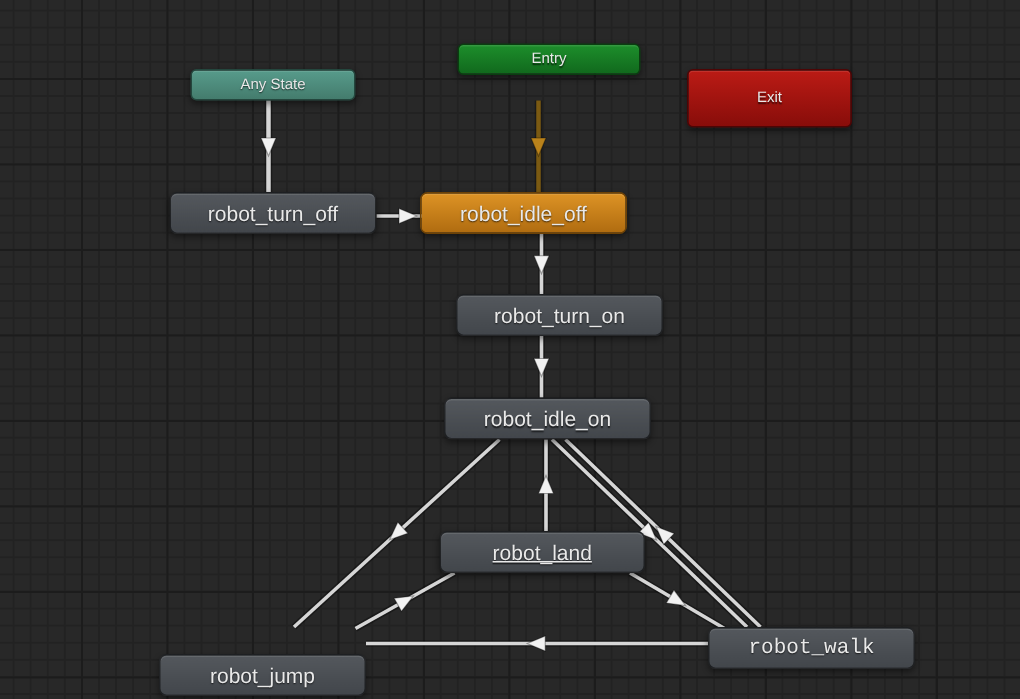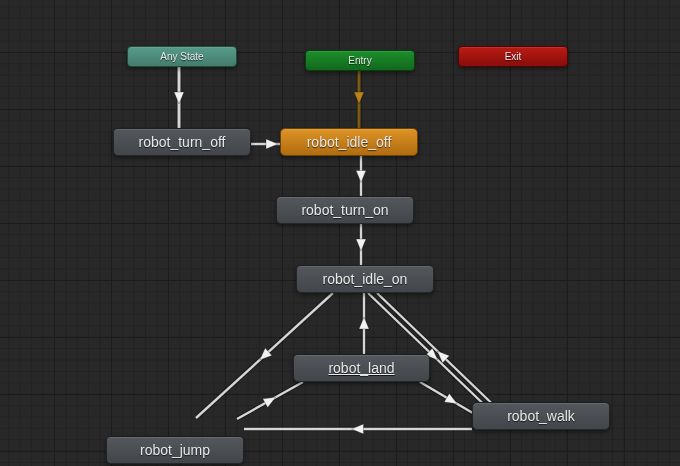--- a/index.html
+++ b/index.html
@@ -101,41 +101,41 @@
       <g>
         <line x1="472" y1="429" x2="244" y2="429" stroke="rgba(0,0,0,0.35)" stroke-width="4.4"></line>
         <line x1="472" y1="429" x2="244" y2="429" stroke="#d6d6d6" stroke-width="2.4"></line>
         <polygon points="351.5,429 363.5,424 363.5,434" fill="#f2f2f2" stroke="rgba(0,0,0,0.35)" stroke-width="0.8"></polygon>
       </g>
     </svg>
   <div id="nodes">
       <div class="node any-state" style="left: 127px; top: 46px; width: 110px; height: 21px;">
         <span>Any State</span>
       </div>
-      <div class="node entry" style="left: 305px; top: 50px; width: 110px; height: 21px;">
+      <div class="node entry" style="left: 305px; top: 29px; width: 122px; height: 21px;">
         <span>Entry</span>
       </div>
-      <div class="node exit" style="left: 458px; top: 46px; width: 110px; height: 21px;">
+      <div class="node exit" style="left: 458px; top: 46px; width: 110px; height: 39px;">
         <span>Exit</span>
       </div>
       <div class="node state" style="left: 113px; top: 128px; width: 138px; height: 28px;">
         <span>robot_turn_off</span>
       </div>
       <div class="node default-state" style="left: 280px; top: 128px; width: 138px; height: 28px;">
         <span>robot_idle_off</span>
       </div>
-      <div class="node state" style="left: 276px; top: 196px; width: 138px; height: 28px;">
+      <div class="node state" style="left: 304px; top: 196px; width: 138px; height: 28px;">
         <span>robot_turn_on</span>
       </div>
       <div class="node state" style="left: 296px; top: 265px; width: 138px; height: 28px;">
         <span>robot_idle_on</span>
       </div>
       <div class="node state" style="left: 293px; top: 354px; width: 137px; height: 28px; text-decoration: underline;">
         <span>robot_land</span>
       </div>
       <div class="node state" style="left: 106px; top: 436px; width: 138px; height: 28px;">
         <span>robot_jump</span>
       </div>
-      <div class="node state" style="left: 472px; top: 402px; width: 138px; height: 28px;">
+      <div class="node state" style="left: 472px; top: 418px; width: 138px; height: 28px; font-family: Liberation Mono, monospace;">
         <span>robot_walk</span>
       </div>
     </div>
 </div>
 
 </body></html>

